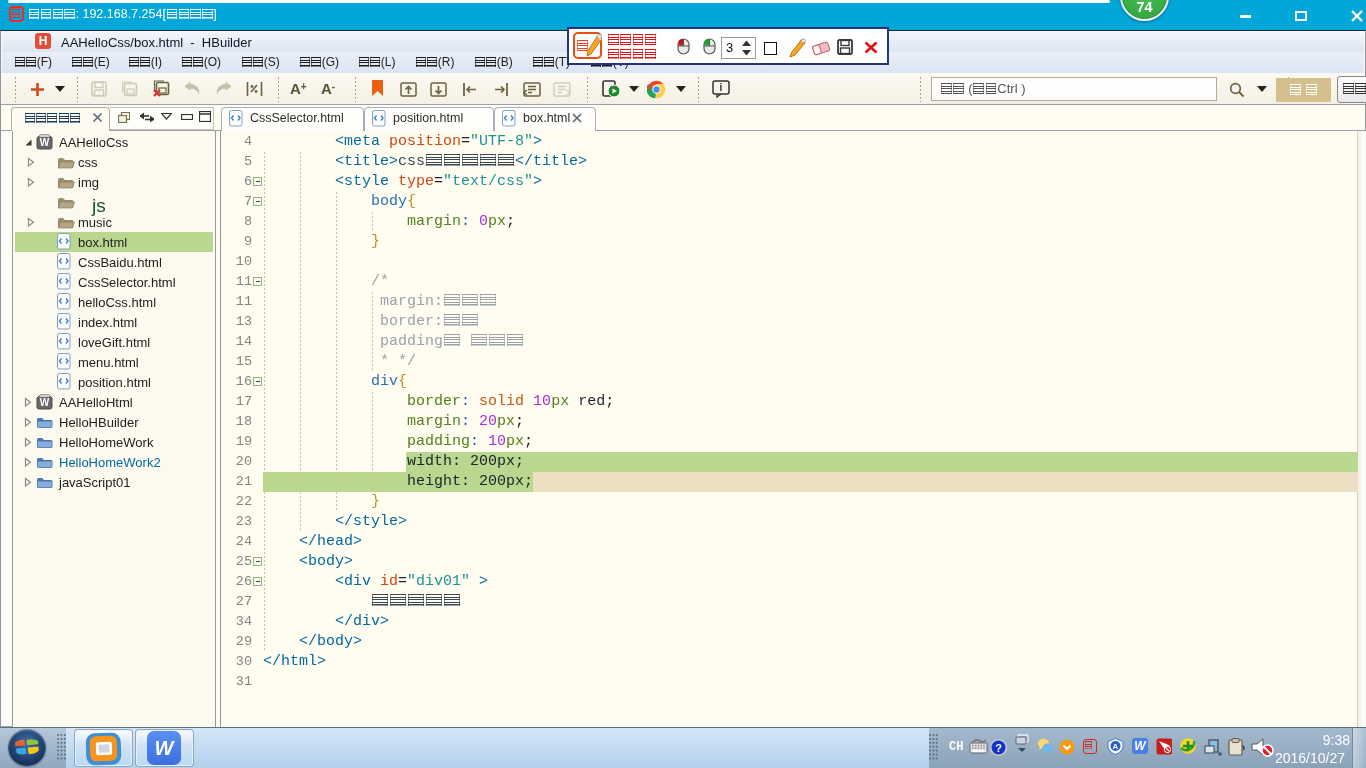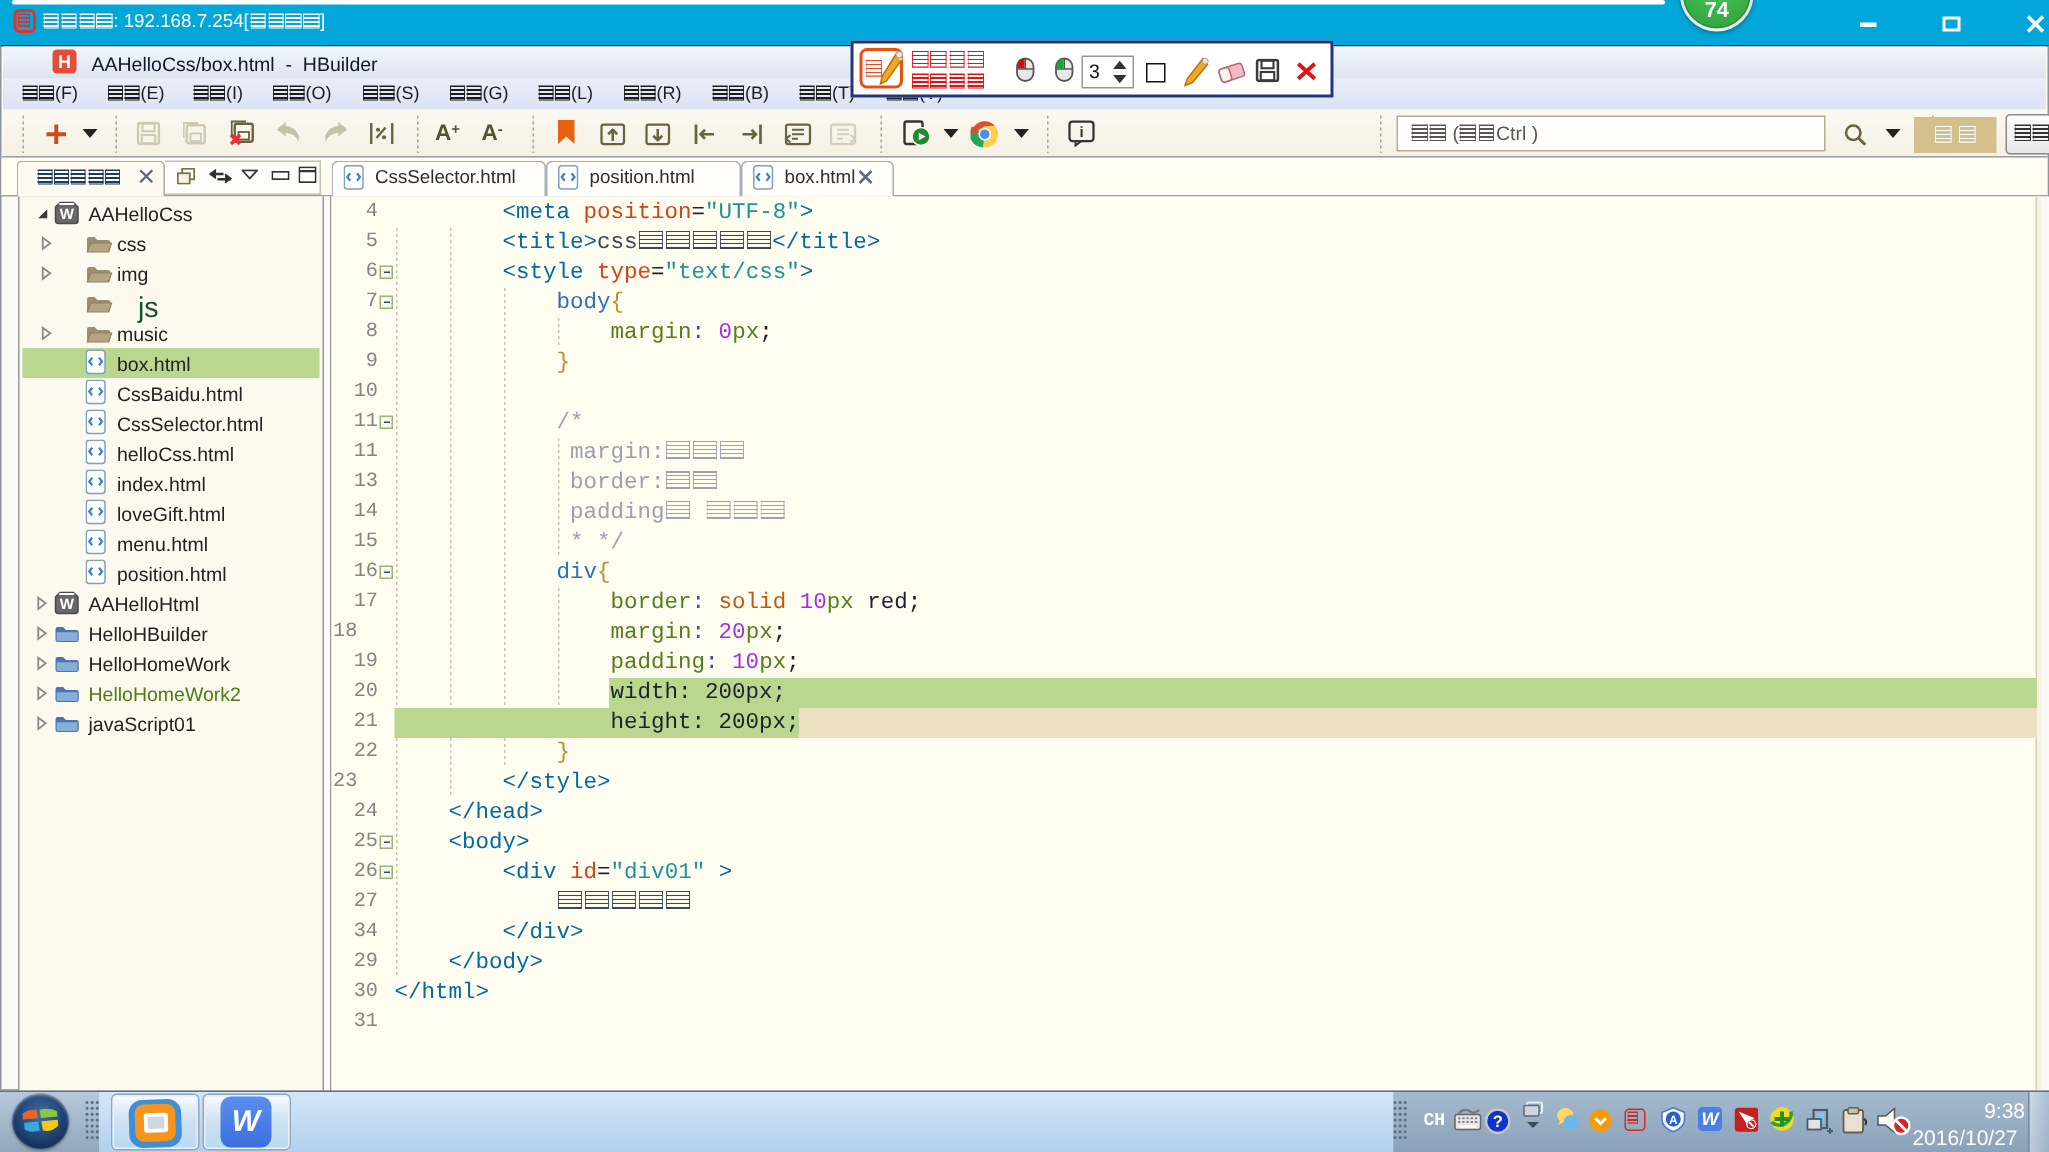--- a/index.html
+++ b/index.html
@@ -359,21 +359,21 @@
     <svg width="8" height="11" style="position:absolute;left:0;top:0">
       <path d="M1.5 1.5 L6.5 5.2 L1.5 8.9 Z" fill="#fbf9ee" stroke="#8a8a8a" stroke-width="1.2"></path>
     </svg>
   </div>
 <div class="ab" style="left:36px;top:454px;width:18px;height:16px">
     <svg width="18" height="15" style="position:absolute;left:0;top:1px">
       <path d="M1 4.5 Q1 3 2.5 3 L6 3 L8 5 L15 5 Q16.5 5 16.5 6.5 L16.5 11.5 Q16.5 13 15 13 L2.5 13 Q1 13 1 11.5 Z" fill="#4a76ad"></path>
       <path d="M1.8 6.5 L15.7 6.5 L15.7 12.3 L1.8 12.3 Z" fill="#87aed8"></path>
     </svg>
   </div>
-<div class="ab" style="left:59px;top:455px;font-size:13px;color:#4d7c0f">HelloHomeWork2</div>
+<div class="ab" style="left:59px;top:455px;font-size:13px;color:#0369a1">HelloHomeWork2</div>
 <div class="ab" style="left:24px;top:477px;width:9px;height:10px">
     <svg width="8" height="11" style="position:absolute;left:0;top:0">
       <path d="M1.5 1.5 L6.5 5.2 L1.5 8.9 Z" fill="#fbf9ee" stroke="#8a8a8a" stroke-width="1.2"></path>
     </svg>
   </div>
 <div class="ab" style="left:36px;top:474px;width:18px;height:16px">
     <svg width="18" height="15" style="position:absolute;left:0;top:1px">
       <path d="M1 4.5 Q1 3 2.5 3 L6 3 L8 5 L15 5 Q16.5 5 16.5 6.5 L16.5 11.5 Q16.5 13 15 13 L2.5 13 Q1 13 1 11.5 Z" fill="#4a76ad"></path>
       <path d="M1.8 6.5 L15.7 6.5 L15.7 12.3 L1.8 12.3 Z" fill="#87aed8"></path>
     </svg>
@@ -417,31 +417,31 @@
 <div class="ab mono" style="left:263px;top:332px;height:20px;line-height:20px;font-size:15px;white-space:pre;z-index:2">             <span class="co">padding<i class="cmk"></i> <i class="cmk"></i><i class="cmk"></i><i class="cmk"></i></span></div>
 <div class="ab mono" style="left:222px;top:352px;width:30px;height:20px;line-height:20px;text-align:right;font-size:13.5px;color:#848484">15</div>
 <div class="ab mono" style="left:263px;top:352px;height:20px;line-height:20px;font-size:15px;white-space:pre;z-index:2">             <span class="co">* */</span></div>
 <div class="ab mono" style="left:222px;top:372px;width:30px;height:20px;line-height:20px;text-align:right;font-size:13.5px;color:#848484">16</div>
 <div class="ab" style="left:253px;top:377px;width:9px;height:9px;border:1px solid #98b478;background:#f6f9ef">
     <span style="position:absolute;left:1.5px;top:3px;width:4px;height:1px;background:#445"></span>
   </div>
 <div class="ab mono" style="left:263px;top:372px;height:20px;line-height:20px;font-size:15px;white-space:pre;z-index:2">            <span class="se">div</span><span class="pu">{</span></div>
 <div class="ab mono" style="left:222px;top:392px;width:30px;height:20px;line-height:20px;text-align:right;font-size:13.5px;color:#848484">17</div>
 <div class="ab mono" style="left:263px;top:392px;height:20px;line-height:20px;font-size:15px;white-space:pre;z-index:2">                <span class="pr">border</span><span class="cn">:</span> <span class="vo">solid</span> <span class="nu">10</span><span class="pr">px</span> <span class="bk">red;</span></div>
-<div class="ab mono" style="left:222px;top:412px;width:30px;height:20px;line-height:20px;text-align:left;font-size:13.5px;color:#848484">18</div>
+<div class="ab mono" style="left:222px;top:412px;width:30px;height:20px;line-height:20px;text-align:right;font-size:13.5px;color:#848484">18</div>
 <div class="ab mono" style="left:263px;top:412px;height:20px;line-height:20px;font-size:15px;white-space:pre;z-index:2">                <span class="pr">margin</span><span class="cn">:</span> <span class="nu">20</span><span class="pr">px</span><span class="bk">;</span></div>
 <div class="ab mono" style="left:222px;top:432px;width:30px;height:20px;line-height:20px;text-align:right;font-size:13.5px;color:#848484">19</div>
 <div class="ab mono" style="left:263px;top:432px;height:20px;line-height:20px;font-size:15px;white-space:pre;z-index:2">                <span class="pr">padding</span><span class="cn">:</span> <span class="nu">10</span><span class="pr">px</span><span class="bk">;</span></div>
 <div class="ab mono" style="left:222px;top:452px;width:30px;height:20px;line-height:20px;text-align:right;font-size:13.5px;color:#848484">20</div>
 <div class="ab mono" style="left:263px;top:452px;height:20px;line-height:20px;font-size:15px;white-space:pre;z-index:2">                <span class="bk">width: 200px;</span></div>
 <div class="ab mono" style="left:222px;top:472px;width:30px;height:20px;line-height:20px;text-align:right;font-size:13.5px;color:#848484">21</div>
 <div class="ab mono" style="left:263px;top:472px;height:20px;line-height:20px;font-size:15px;white-space:pre;z-index:2">                <span class="bk">height: 200px;</span></div>
 <div class="ab mono" style="left:222px;top:492px;width:30px;height:20px;line-height:20px;text-align:right;font-size:13.5px;color:#848484">22</div>
 <div class="ab mono" style="left:263px;top:492px;height:20px;line-height:20px;font-size:15px;white-space:pre;z-index:2">            <span class="pu">}</span></div>
-<div class="ab mono" style="left:222px;top:512px;width:30px;height:20px;line-height:20px;font-size:13.5px;color:#848484">23</div>
+<div class="ab mono" style="left:222px;top:512px;width:30px;height:20px;line-height:20px;text-align:right;font-size:13.5px;color:#848484">23</div>
 <div class="ab mono" style="left:263px;top:512px;height:20px;line-height:20px;font-size:15px;white-space:pre;z-index:2">        <span class="tg">&lt;/style&gt;</span></div>
 <div class="ab mono" style="left:222px;top:532px;width:30px;height:20px;line-height:20px;text-align:right;font-size:13.5px;color:#848484">24</div>
 <div class="ab mono" style="left:263px;top:532px;height:20px;line-height:20px;font-size:15px;white-space:pre;z-index:2">    <span class="tg">&lt;/head&gt;</span></div>
 <div class="ab mono" style="left:222px;top:552px;width:30px;height:20px;line-height:20px;text-align:right;font-size:13.5px;color:#848484">25</div>
 <div class="ab" style="left:253px;top:557px;width:9px;height:9px;border:1px solid #98b478;background:#f6f9ef">
     <span style="position:absolute;left:1.5px;top:3px;width:4px;height:1px;background:#445"></span>
   </div>
 <div class="ab mono" style="left:263px;top:552px;height:20px;line-height:20px;font-size:15px;white-space:pre;z-index:2">    <span class="tg">&lt;body&gt;</span></div>
 <div class="ab mono" style="left:222px;top:572px;width:30px;height:20px;line-height:20px;text-align:right;font-size:13.5px;color:#848484">26</div>
 <div class="ab" style="left:253px;top:577px;width:9px;height:9px;border:1px solid #98b478;background:#f6f9ef">

